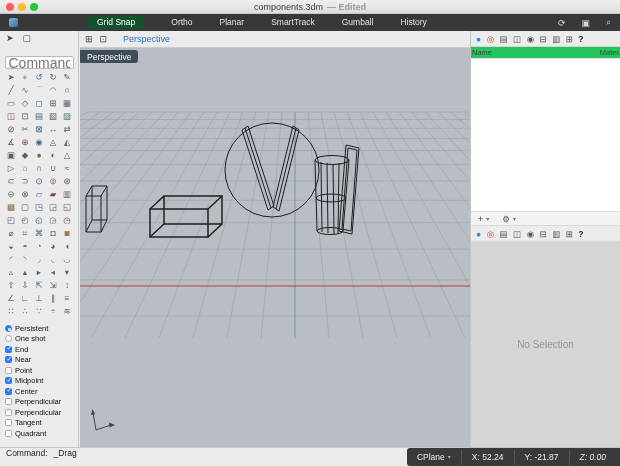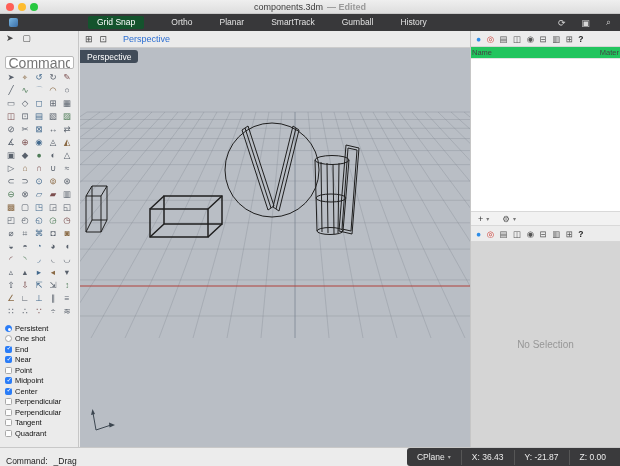--- a/index.html
+++ b/index.html
@@ -75,25 +75,25 @@
   .layer-lock{width:6px;height:5px;border:1px solid #909090;border-radius:1px;position:relative;margin-top:2px;}
   .layer-lock::before{content:"";position:absolute;left:0.5px;top:-3px;width:3px;height:3px;border:1px solid #909090;border-bottom:none;border-radius:2px 2px 0 0;}
   #layer-swatch{width:7px;height:7px;border:1px solid #222;}
   #rp-spacer{height:152px;flex:none;background:#fff;}
   #rp-footer{height:15px;flex:none;background:#f2f2f2;border-top:1px solid #d9d9d9;border-bottom:1px solid #d9d9d9;display:flex;align-items:center;gap:3px;padding:0 7px;font-size:9px;color:#3b3b3b;}
   .chev{font-size:6px;color:#777;}
   #gear-btn{margin-left:10px;font-size:8.5px;color:#555;}
   #no-selection{flex:1;background:#d5d5d5;display:flex;align-items:center;justify-content:center;font-size:10px;color:#979797;}
 
   
-  #statusbar{position:absolute;left:0;right:0;bottom:0;height:19px;background:#ececec;border-top:1px solid #c8c8c8;display:flex;align-items:flex-end;padding-left:6px;font-size:8.5px;color:#222;z-index:5;}
+  #statusbar{position:absolute;left:0;right:0;bottom:0;height:19px;background:#ececec;border-top:1px solid #c8c8c8;display:flex;align-items:flex-start;padding-left:6px;font-size:8.5px;color:#222;z-index:5;}
   #cmd-text .value{margin-left:6px;}
   #coord-bar{margin-left:auto;height:18px;background:#3a3a3c;display:flex;align-items:center;color:#ececec;border-radius:3px 0 0 3px;}
   .coord-seg{padding:0 10px;font-size:8.5px;line-height:15px;border-right:1px solid #565656;display:flex;align-items:center;gap:3px;white-space:nowrap;}
-  .coord-seg:last-child{border-right:none;padding-right:14px;}
+  .coord-seg:last-child{border-right:none;padding-right:14px;font-style:italic;}
 </style>
 </head>
 <body>
 
 <div id="titlebar">
   <span class="tl tl-close"></span>
   <span class="tl tl-min"></span>
   <span class="tl tl-zoom"></span>
   <div id="win-title">
     <span>components.3dm</span><span class="suffix">— Edited</span>
@@ -412,17 +412,17 @@
 
 <div id="statusbar">
   <span id="cmd-text">
     <span>Command:</span><span class="value">_Drag</span>
   </span>
   <div id="coord-bar">
     <span class="coord-seg">
         <span>CPlane</span>
         <span class="chev" style="color:#aaa;">▾</span>
       </span>
-    <span class="coord-seg">X: 36.43</span>
+    <span class="coord-seg">X: 52.24</span>
     <span class="coord-seg">Y: -21.87</span>
     <span class="coord-seg">Z: 0.00</span>
   </div>
 </div>
 
 </body></html>

